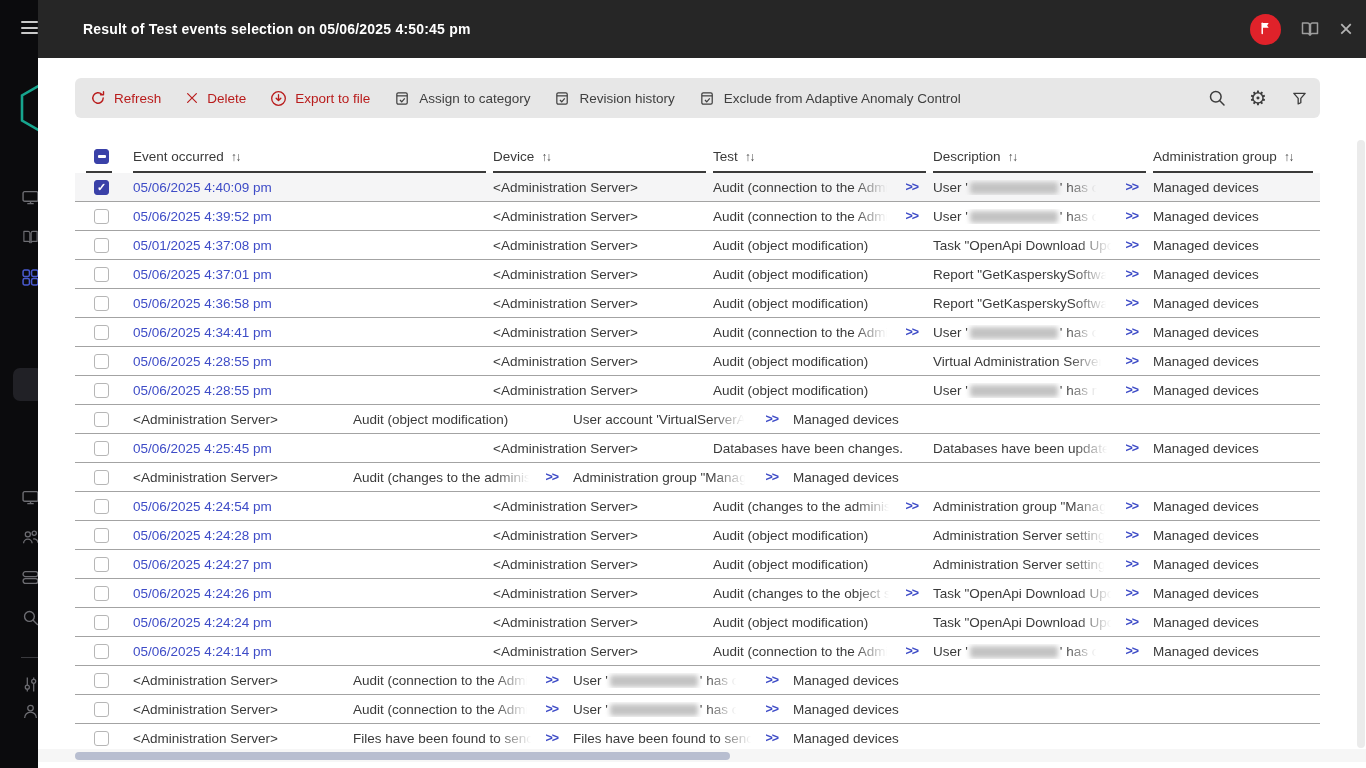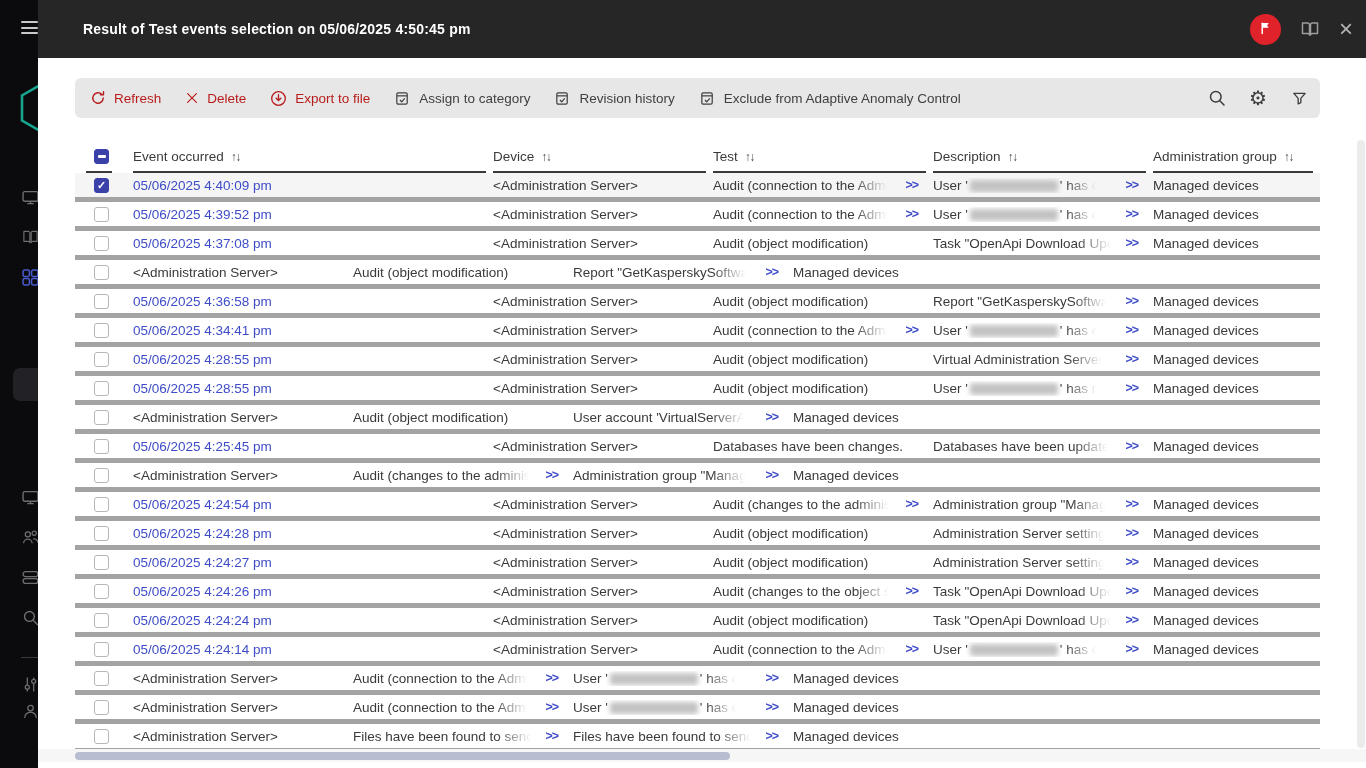--- a/index.html
+++ b/index.html
@@ -46,21 +46,21 @@
   .hcell.c-cb::after{left:11px;right:auto;width:26px;}
   .sort{color:#4a4a4a;font-size:12px;margin-left:7px;letter-spacing:-1.5px;}
 
   .c-cb{width:58px;flex:none;padding-left:19px;}
   .c-time{width:360px;flex:none;}
   .c-device{width:220px;flex:none;}
   .c-event{width:220px;flex:none;padding-right:6px;}
   .c-desc{width:220px;flex:none;padding-right:6px;}
   .c-group{width:167px;flex:none;}
 
-  .trow{display:flex;height:29px;align-items:center;border-bottom:5px solid #a3a3a3;font-size:13.5px;color:#3a3a3a;cursor:pointer;}
+  .trow{display:flex;height:29px;align-items:center;border-bottom:1px solid #a3a3a3;font-size:13.5px;color:#3a3a3a;cursor:pointer;}
   .trow.selected{background:#f5f5f6;}
   .cell{display:flex;align-items:center;overflow:hidden;}
   .time-link{color:#3e4cc7;cursor:pointer;}
   .etext{white-space:nowrap;overflow:hidden;flex:0 1 auto;}
   .fade{-webkit-mask-image:linear-gradient(90deg,#000 80%,rgba(0,0,0,0) 99%);
         mask-image:linear-gradient(90deg,#000 80%,rgba(0,0,0,0) 99%);}
   .more{color:#3e4cc7;font-size:12.5px;letter-spacing:-1px;margin-left:auto;padding:0 9px 0 4px;flex:none;cursor:pointer;font-weight:700;}
   .redacted{display:inline-block;width:88px;height:12px;background:#c3c3c3;border-radius:2px;
     filter:blur(2.5px);vertical-align:-2px;margin:0 2px;}
 
@@ -318,39 +318,42 @@
           </div>
           <div class="cell c-group">
             <span>Managed devices</span>
           </div>
         </div>
         <div class="trow">
           <div class="cell c-cb">
             <span class="cb"></span>
           </div>
           <div class="cell c-time">
-            <span class="time-link">05/06/2025 4:37:08 pm</span>
+            <span class="time-link">05/01/2025 4:37:08 pm</span>
           </div>
           <div class="cell c-device">
             <span>&lt;Administration Server&gt;</span>
           </div>
           <div class="cell c-event">
             <span class="etext">Audit (object modification)</span>
           </div>
           <div class="cell c-desc">
             <span class="etext fade"><span>Task "OpenApi Download Upc</span><span></span></span>
             <span class="more">&gt;&gt;</span>
           </div>
           <div class="cell c-group">
             <span>Managed devices</span>
           </div>
         </div>
         <div class="trow">
           <div class="cell c-cb">
             <span class="cb"></span>
+          </div>
+          <div class="cell c-time">
+            <span class="time-link">05/06/2025 4:37:01 pm</span>
           </div>
           <div class="cell c-device">
             <span>&lt;Administration Server&gt;</span>
           </div>
           <div class="cell c-event">
             <span class="etext">Audit (object modification)</span>
           </div>
           <div class="cell c-desc">
             <span class="etext fade"><span>Report "GetKasperskySoftwa</span><span></span></span>
             <span class="more">&gt;&gt;</span>

